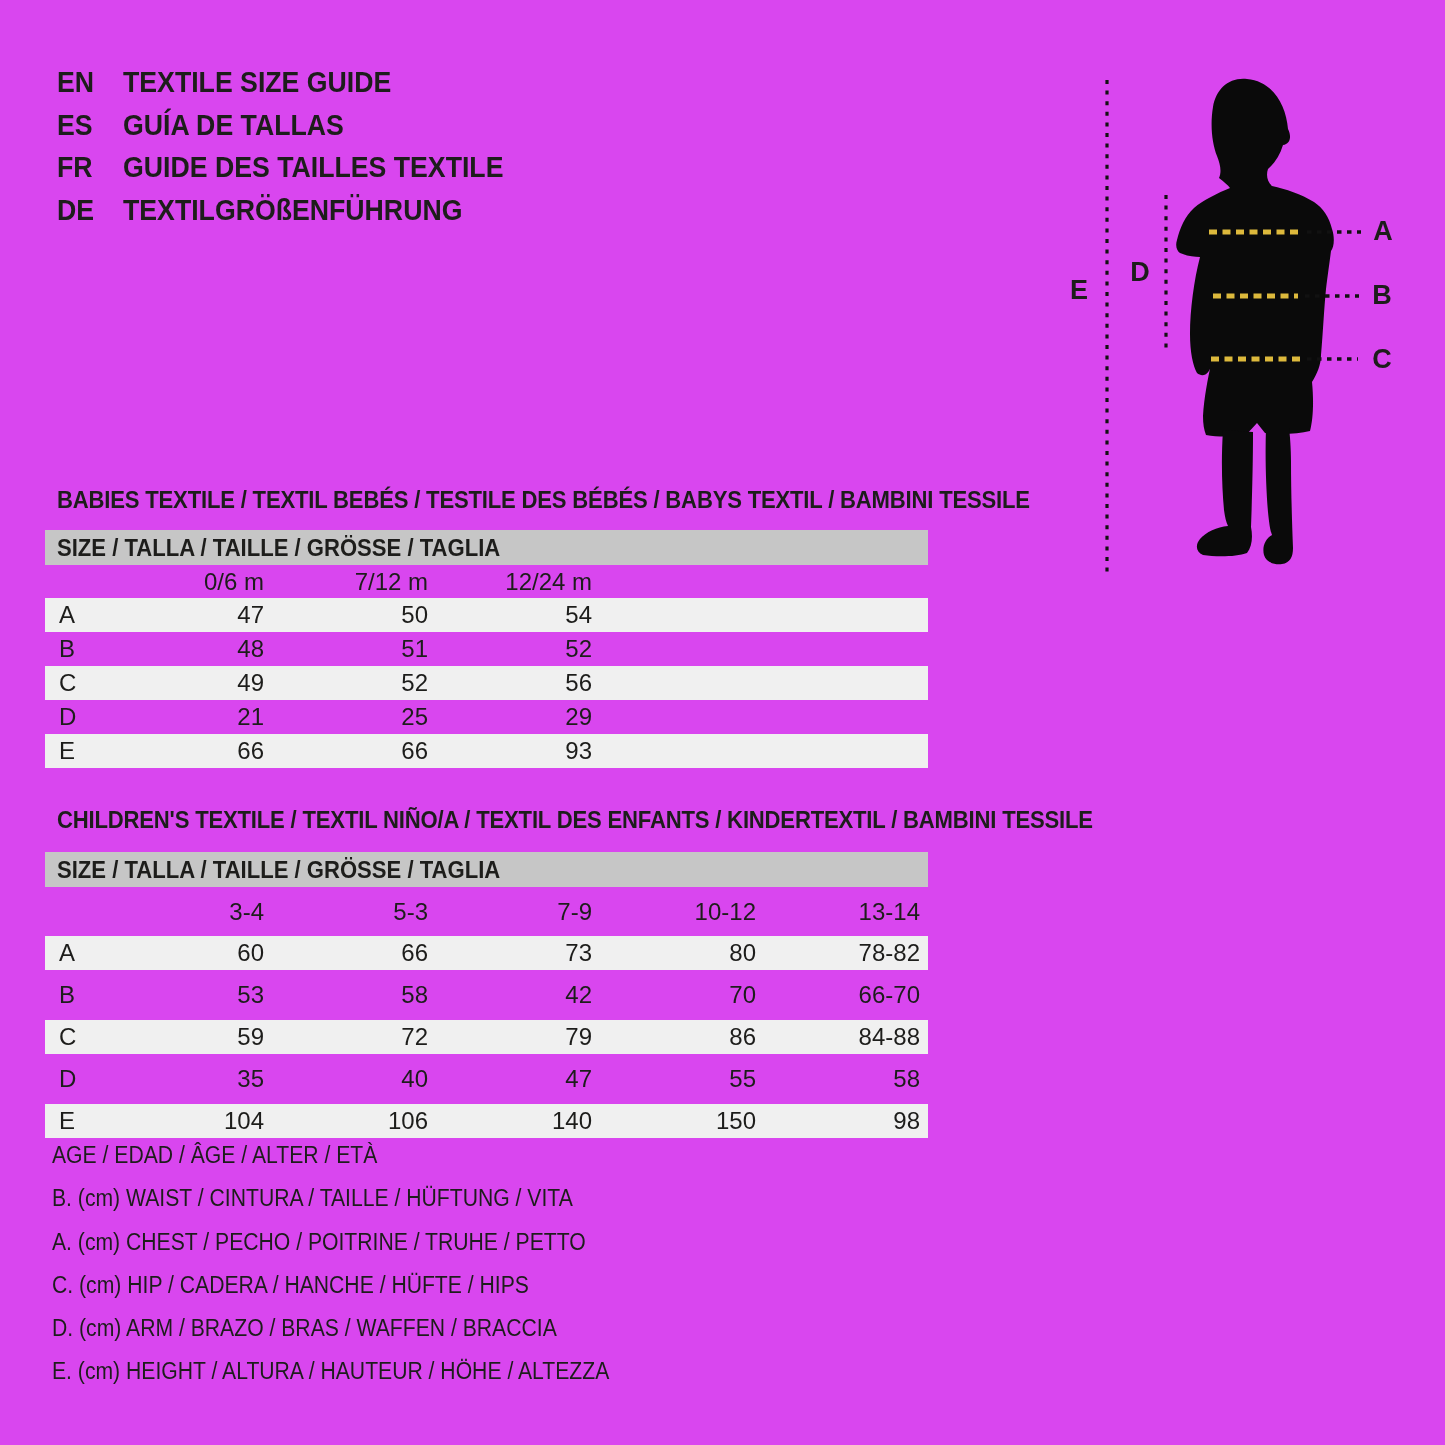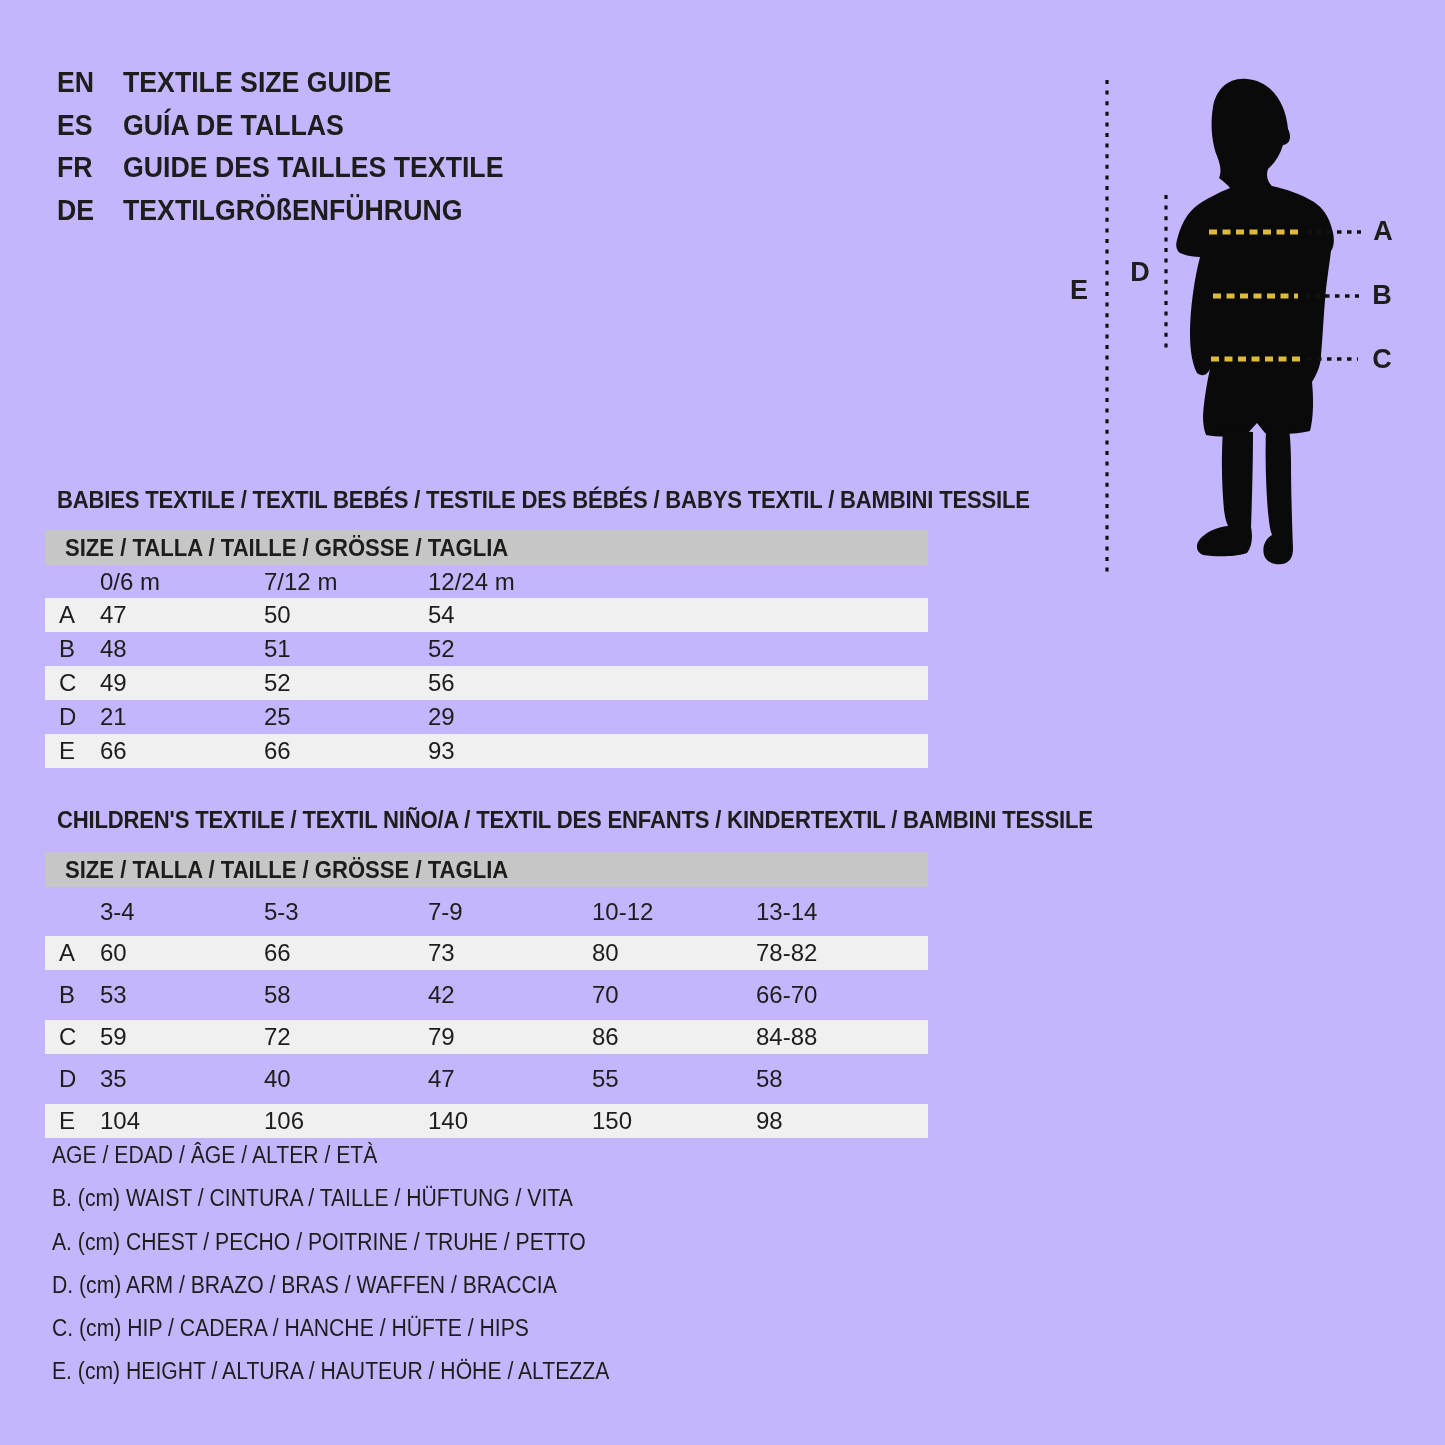--- a/index.html
+++ b/index.html
@@ -1,17 +1,17 @@
 <!DOCTYPE html>
 <html><head>
 <meta charset="utf-8">
 <style>
   html,body{margin:0;padding:0;background:#ffffff;}
   .page{
-    position:relative;width:1445px;height:1445px;background:#c4b5fd;overflow:hidden;
+    position:relative;width:1445px;height:1445px;background:#d946ef;overflow:hidden;
     font-family:"Liberation Sans","DejaVu Sans",sans-serif;color:#1d1d1b;
   }
   .cond{display:inline-block;transform:scaleX(0.92);transform-origin:0 50%;white-space:nowrap;}
 
   
   .lang-block{position:absolute;left:57px;top:61px;}
   .lang-row{display:flex;line-height:42.5px;font-size:29px;font-weight:700;letter-spacing:0;}
   .lang-code{width:66px;flex:0 0 66px;}
   .lang-label{}
 
@@ -31,29 +31,29 @@
   
   .sec-title{
     position:absolute;left:57px;margin:0;font-size:24px;font-weight:700;letter-spacing:-0.2px;
   }
   .t-babies{top:486px;}
   .t-children{top:806px;}
   .size-table{position:absolute;left:45px;width:883px;font-size:24px;}
   .babies{top:530px;}
   .children{top:852px;}
   .size-bar{
-    height:35px;line-height:35px;background:#c6c6c6;padding-left:20px;
+    height:35px;line-height:35px;background:#c6c6c6;padding-left:12px;
     font-weight:700;font-size:24px;box-sizing:border-box;
   }
   .trow{display:grid;height:34px;line-height:34px;}
   .head-row{height:33px;line-height:33px;}
   .babies .trow{grid-template-columns:55px repeat(3,164px) 1fr;}
   .children .trow{grid-template-columns:55px repeat(5,164px) 1fr;margin-top:8px;}
   .stripe{background:#f0f0f0;}
-  .cell{text-align:left;}
+  .cell{text-align:right;}
   .cell.lbl{text-align:left;padding-left:14px;}
 
   
   .legend{position:absolute;left:52px;top:1134px;}
   .legend-line{line-height:43.3px;font-size:23px;font-weight:400;letter-spacing:0;}
 </style>
 </head>
 <body>
 
 <div class="page">
@@ -241,18 +241,18 @@
       <span class="cell">140</span>
       <span class="cell">150</span>
       <span class="cell">98</span>
     </div>
   </div>
 
   <section class="legend">
     <div class="legend-line"><span class="cond">AGE / EDAD / ÂGE / ALTER / ETÀ</span></div>
     <div class="legend-line"><span class="cond">B. (cm) WAIST / CINTURA / TAILLE / HÜFTUNG / VITA</span></div>
     <div class="legend-line"><span class="cond">A. (cm) CHEST / PECHO / POITRINE / TRUHE / PETTO</span></div>
+    <div class="legend-line"><span class="cond">C. (cm) HIP / CADERA / HANCHE / HÜFTE / HIPS</span></div>
     <div class="legend-line"><span class="cond">D. (cm) ARM / BRAZO / BRAS / WAFFEN / BRACCIA</span></div>
-    <div class="legend-line"><span class="cond">C. (cm) HIP / CADERA / HANCHE / HÜFTE / HIPS</span></div>
     <div class="legend-line"><span class="cond">E. (cm) HEIGHT / ALTURA / HAUTEUR / HÖHE / ALTEZZA</span></div>
   </section>
 
 </div>
 
 </body></html>

